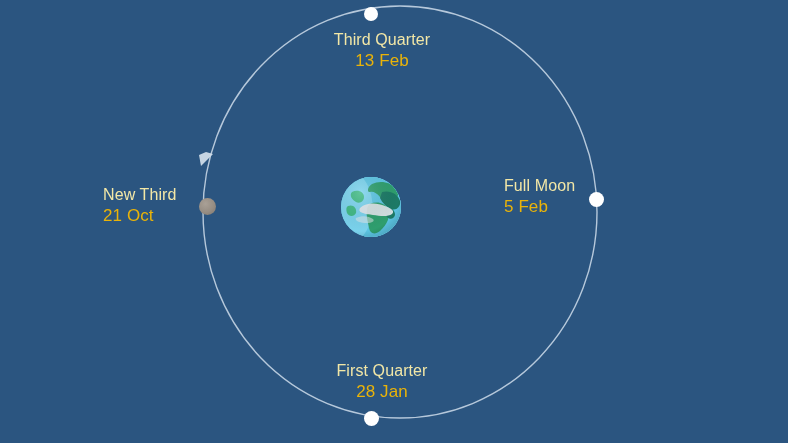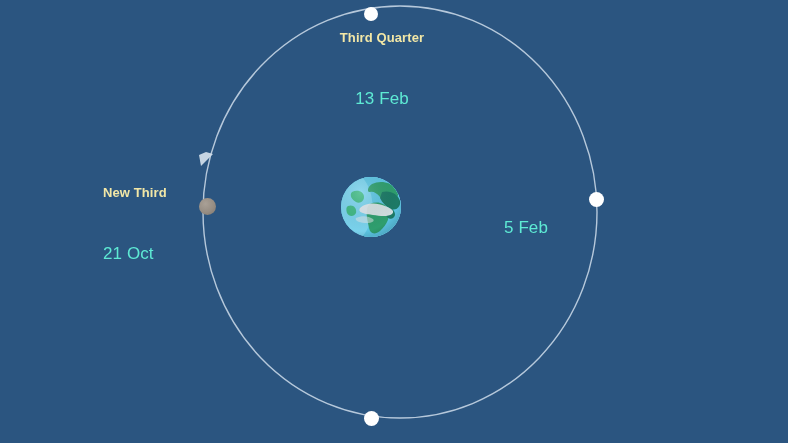--- a/index.html
+++ b/index.html
@@ -55,31 +55,30 @@
 
   
   .phase-label {
     position: absolute;
     white-space: nowrap;
     line-height: 1.28;
   }
   .phase-label .phase-name {
     display: block;
     color: #f2e7a6;
-    font-size: 13px;
-    font-weight: 700;
+    font-size: 16px;
+    font-weight: 400;
     letter-spacing: 0.1px;
   }
   .phase-label .phase-date {
     display: block;
-    color: #5eead4;
+    color: #eab308;
     font-size: 17px;
     font-weight: 400;
     letter-spacing: 0.1px;
-    margin-top: 41px;
   }
   .align-center { text-align: center; }
   .align-left   { text-align: left;   }
 
   
   #label-third-quarter { left: 278px; top: 30px;  width: 208px; }
   #label-first-quarter { left: 278px; top: 361px; width: 208px; }
   #label-new-moon      { left: 103px; top: 185px; width: 100px; }
   #label-full-moon     { left: 504px; top: 176px; width: 110px; }
 </style>
@@ -139,22 +138,27 @@
   <div class="moon-marker moon-full" style="left:364px; top:411px; width:15px; height:15px;"></div>
 
   <div class="moon-marker moon-new" style="left:199px; top:198px; width:17px; height:17px;"></div>
 
   <div class="phase-label align-center" id="label-third-quarter">
     <span class="phase-name">Third Quarter</span>
     <span class="phase-date">13 Feb</span>
   </div>
 
   <div class="phase-label align-left" id="label-full-moon">
+    <span class="phase-name">Full Moon</span>
     <span class="phase-date">5 Feb</span>
   </div>
 
+  <div class="phase-label align-center" id="label-first-quarter">
+    <span class="phase-name">First Quarter</span>
+    <span class="phase-date">28 Jan</span>
+  </div>
 
   <div class="phase-label align-left" id="label-new-moon">
     <span class="phase-name">New Third</span>
     <span class="phase-date">21 Oct</span>
   </div>
 
 </div>
 
 </body></html>

